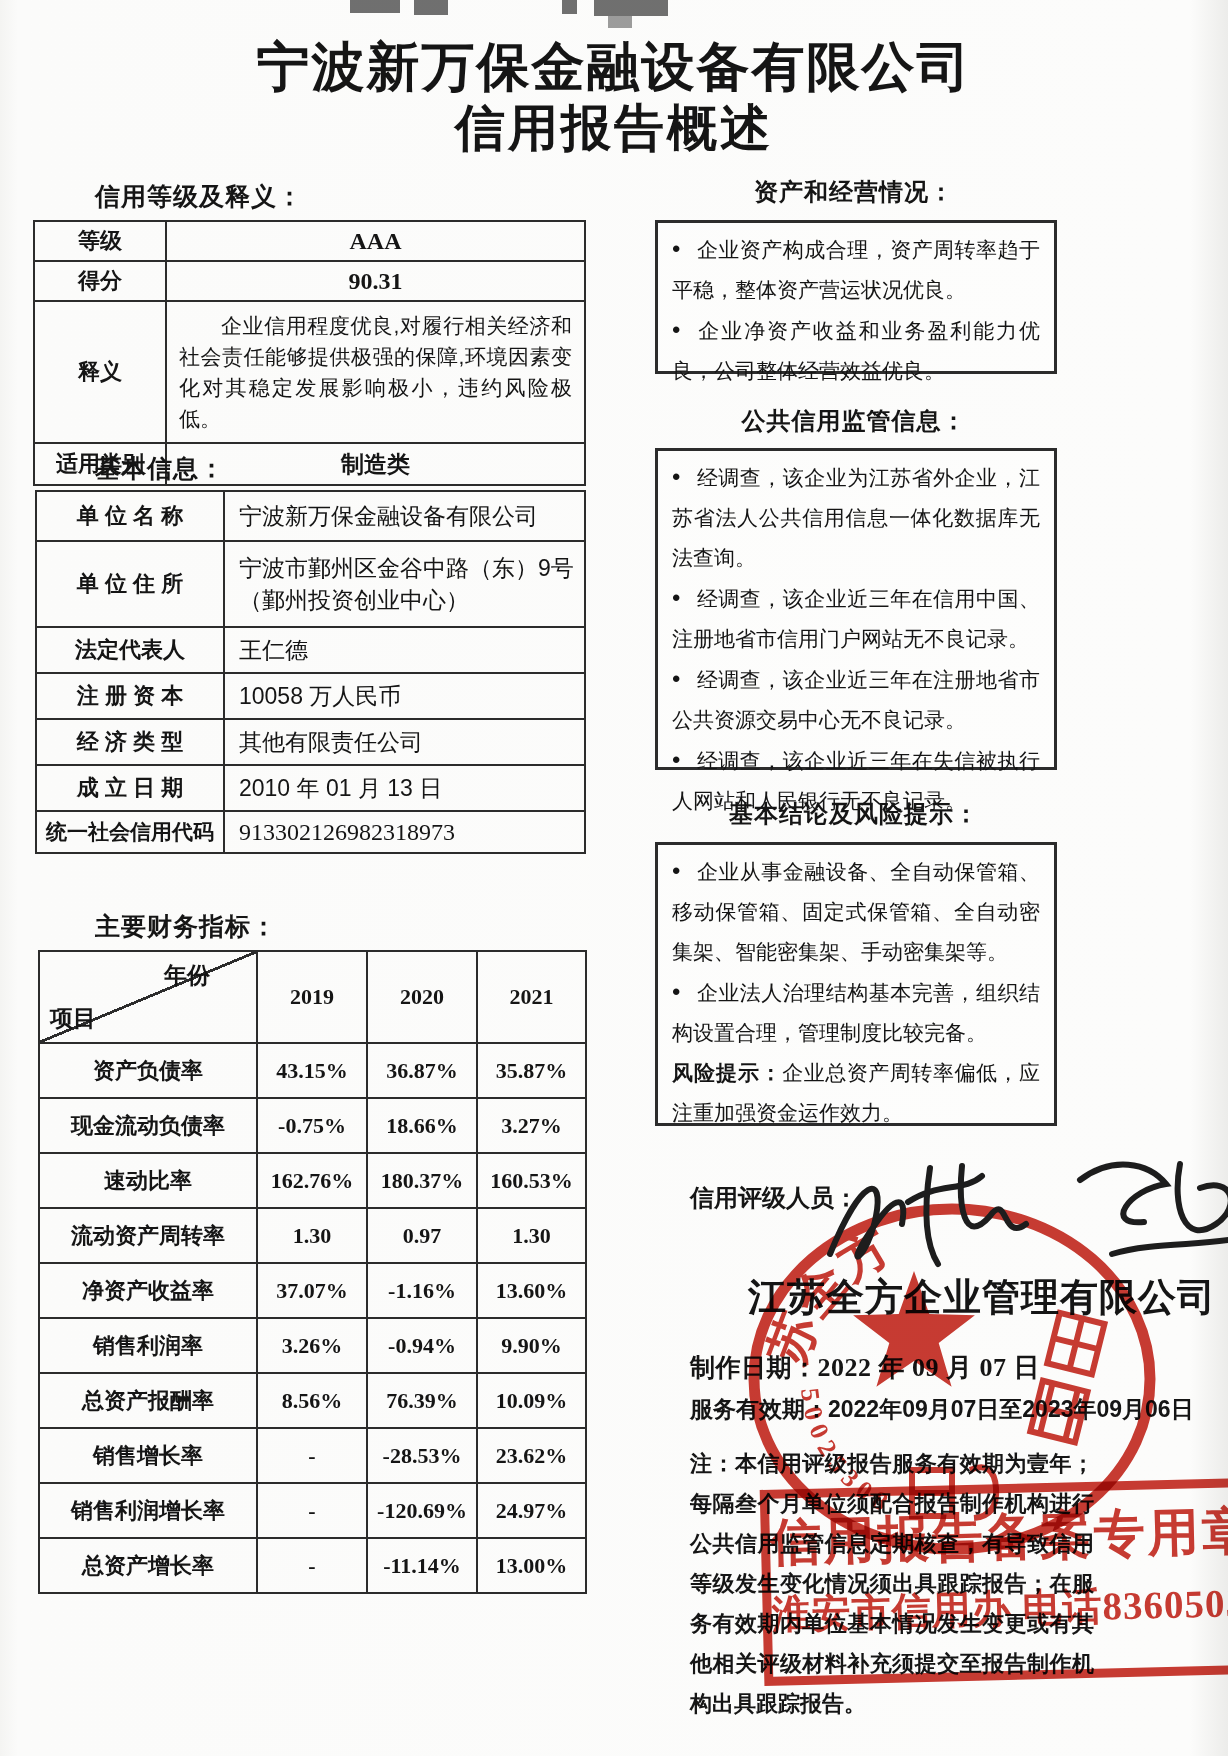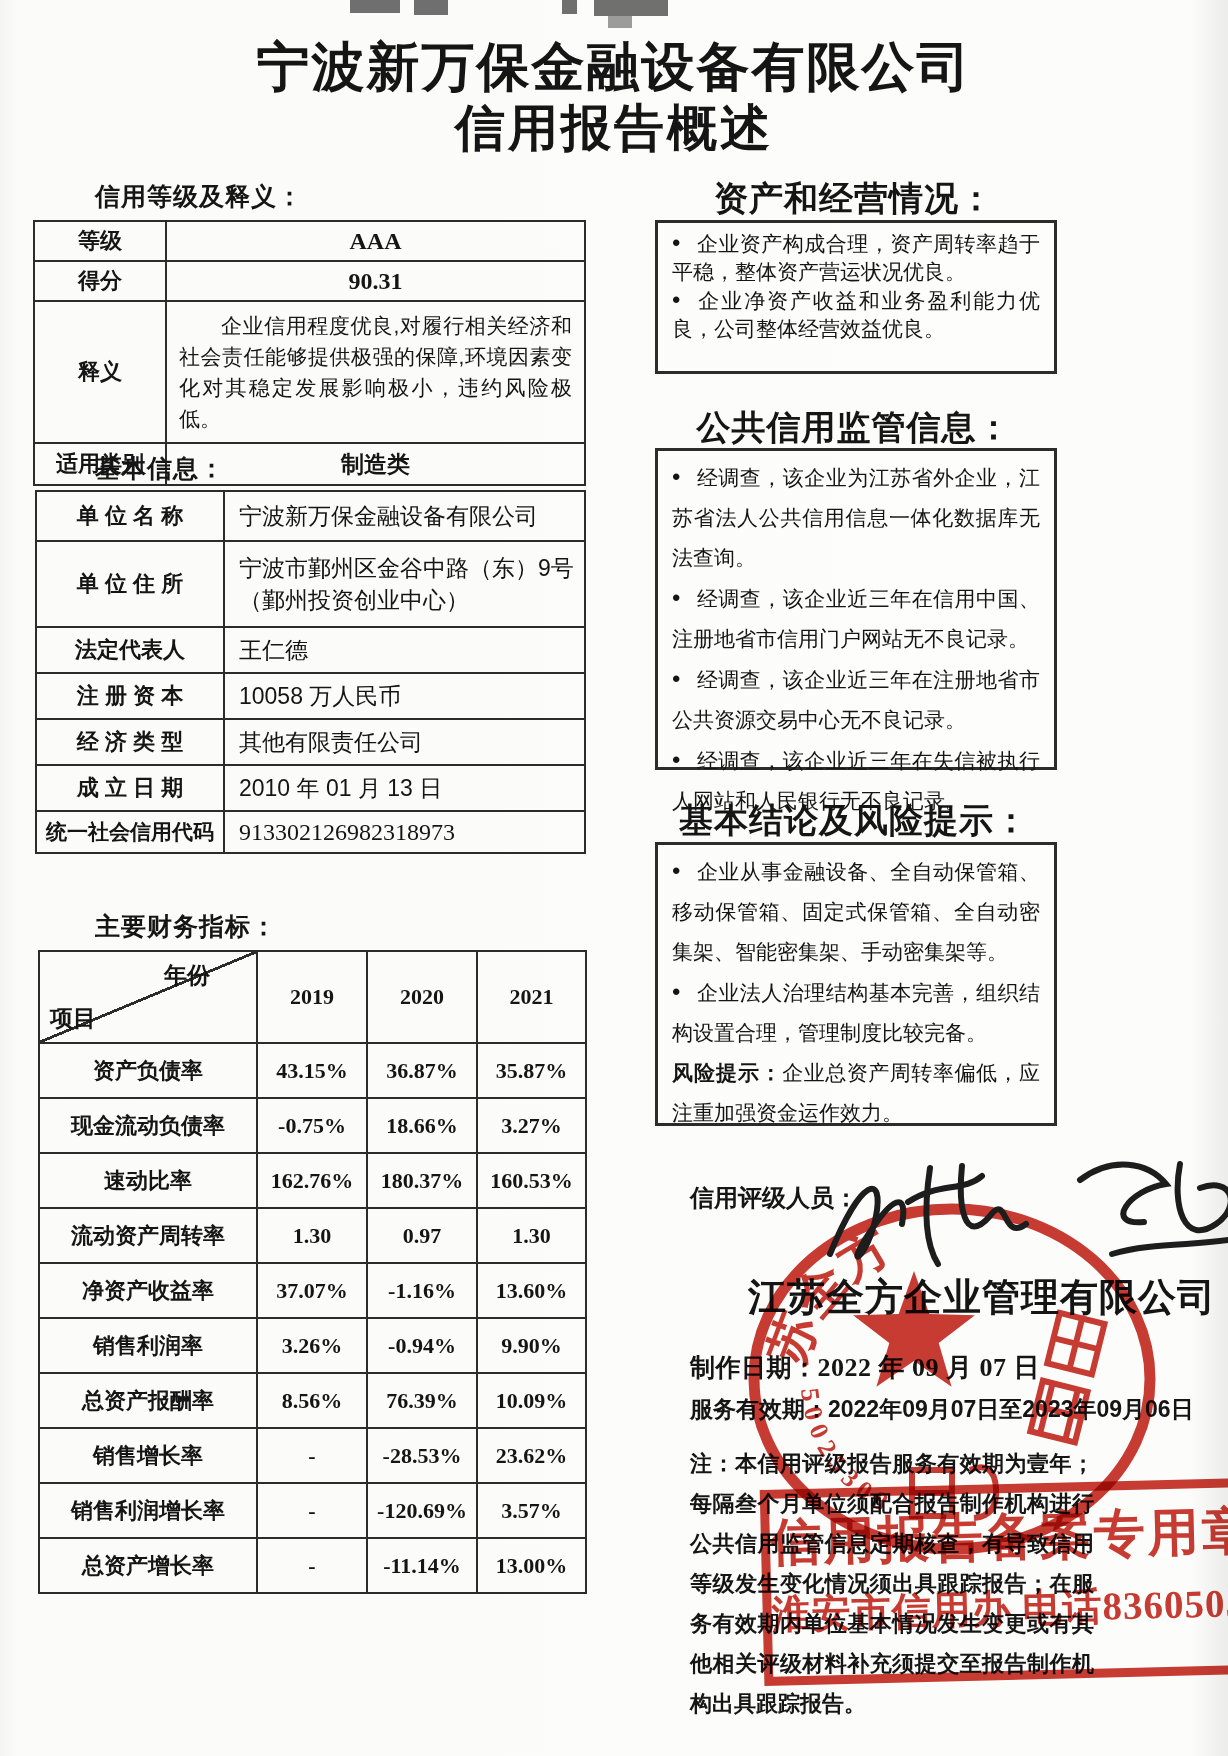--- a/index.html
+++ b/index.html
@@ -12,21 +12,21 @@
     color:#151515;
   }
   .abs{position:absolute;}
   
   .title{left:0;top:36px;width:100%;text-align:center;
     font-family:"Liberation Serif","DejaVu Serif",serif;font-weight:bold;line-height:1.18;}
   .title .t1{font-size:53px;letter-spacing:2px;}
   .title .t2{font-size:50px;letter-spacing:3px;}
   
   .h-left{font-size:25px;font-weight:bold;letter-spacing:1px;}
-  .h-right{width:398px;text-align:center;font-size:34px;font-weight:bold;letter-spacing:1px;}
+  .h-right{width:398px;text-align:center;font-size:24px;font-weight:bold;letter-spacing:1px;}
   
   table{border-collapse:collapse;table-layout:fixed;}
   td{border:2.4px solid #2c2c2c;vertical-align:middle;}
   .lbl{font-weight:bold;text-align:center;font-size:22px;}
   .val{text-align:center;}
   .serif{font-family:"Liberation Serif","DejaVu Serif",serif;font-weight:bold;}
   .t1tab .val{font-size:23px;}
   .t1tab .txt{font-size:21px;text-align:justify;padding:8px 12px;line-height:31px;text-indent:2em;}
   .t2tab .val{text-align:left;padding-left:14px;font-size:23px;line-height:32px;}
   .fin .lbl{font-size:22px;}
@@ -35,21 +35,21 @@
     background:linear-gradient(to bottom right,transparent calc(50% - 1.4px),#2c2c2c calc(50% - 1.4px),#2c2c2c calc(50% + 1.4px),transparent calc(50% + 1.4px));}
   .diag .c-top{position:absolute;top:8px;right:46px;font-size:23px;font-weight:bold;}
   .diag .c-bot{position:absolute;bottom:8px;left:10px;font-size:23px;font-weight:bold;}
   
   .box{border:3px solid #2c2c2c;background:rgba(255,255,255,.25);
     padding:6px 14px 4px 14px;width:368px;text-align:justify;}
   .bullet{margin:0;font-size:21px;}
   .bullet::before{content:"•";font-size:24px;margin-right:16px;}
   .risk{margin:0;font-size:21px;}
   .risk b{letter-spacing:.5px;}
-  .lh36{line-height:28px;} .lh40{line-height:40px;}
+  .lh36{line-height:40px;} .lh40{line-height:40px;}
   
   .rater{font-size:24px;font-weight:bold;}
   .company{font-size:38px;font-weight:bold;letter-spacing:1px;}
   .dateline{font-size:25px;font-weight:bold;letter-spacing:.5px;}
   .validline{font-size:23px;font-weight:bold;}
   .note{width:404px;font-size:22px;font-weight:600;line-height:40px;text-align:justify;}
   
   .stampwrap{mix-blend-mode:multiply;opacity:.9;}
   .rect-stamp{left:762px;top:1484px;width:468px;height:178px;
     border:9px solid #c3251b;transform:rotate(-1.4deg);color:#c3251b;text-align:center;}
@@ -205,21 +205,21 @@
     <tr style="height:55px;">
       <td class="lbl">销售增长率</td>
       <td class="val serif">-</td>
       <td class="val serif">-28.53%</td>
       <td class="val serif">23.62%</td>
     </tr>
     <tr style="height:55px;">
       <td class="lbl">销售利润增长率</td>
       <td class="val serif">-</td>
       <td class="val serif">-120.69%</td>
-      <td class="val serif">3.57%</td>
+      <td class="val serif">24.97%</td>
     </tr>
     <tr style="height:55px;margin-top:35px;">
       <td class="lbl">总资产增长率</td>
       <td class="val serif">-</td>
       <td class="val serif">-11.14%</td>
       <td class="val serif">13.00%</td>
     </tr>
   </tbody>
     </table>
 

